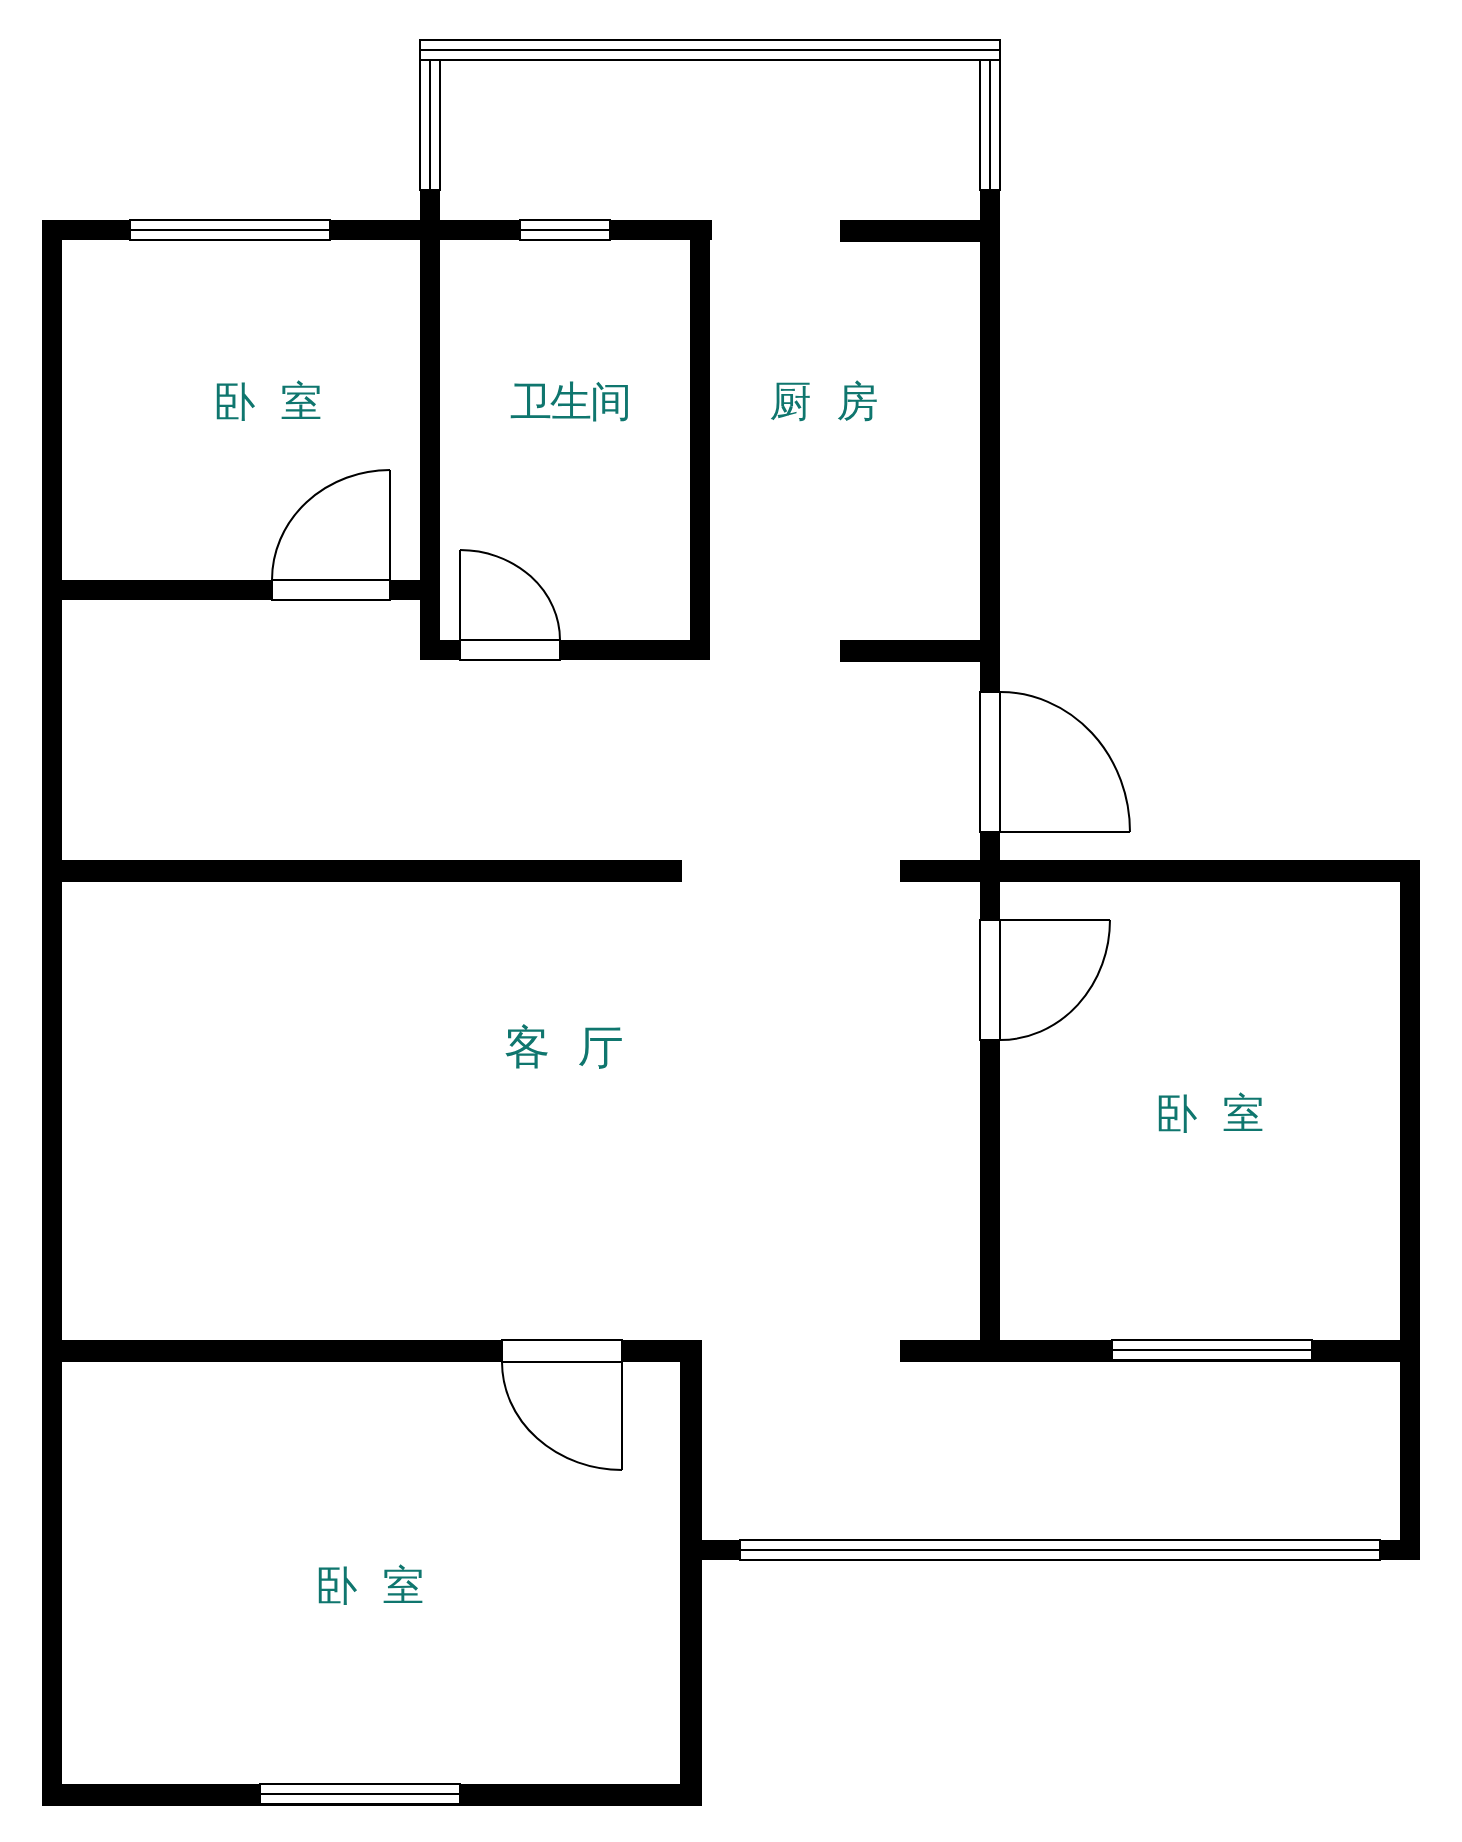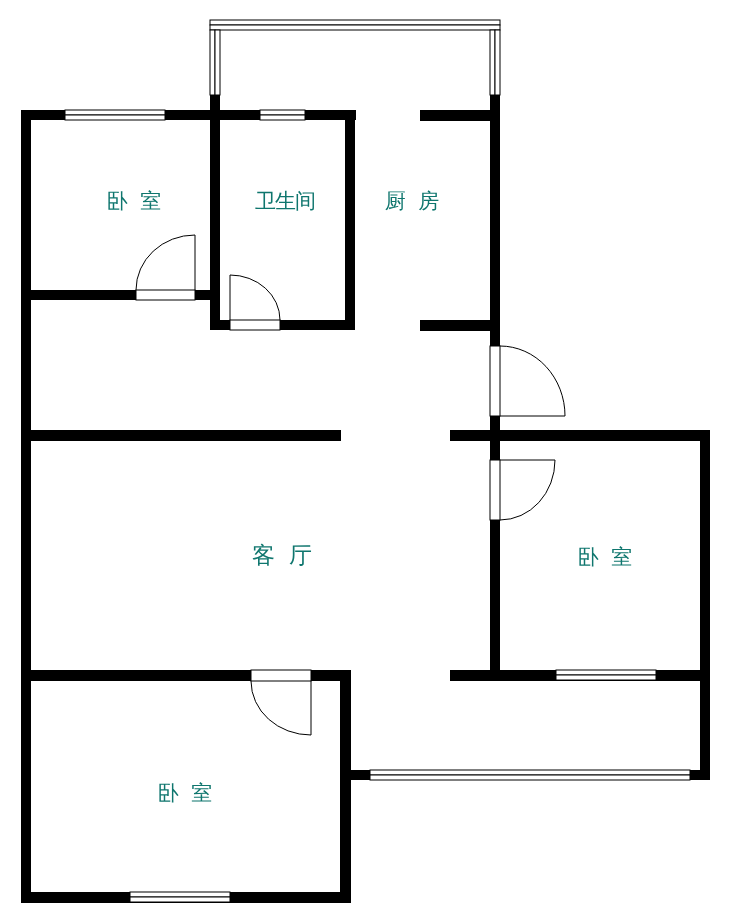--- a/index.html
+++ b/index.html
@@ -123,15 +123,15 @@
   <g>
     <rect class="door-gap" x="251" y="670" width="60" height="11"></rect>
     <line class="door-leaf" x1="311" y1="681" x2="311" y2="735"></line>
     <path class="door-leaf" d="M251 681 A60 54 0 0 0 311 735"></path>
   </g>
 </svg>
 
 <div class="room-label" style="left:134px; top:201px;">卧 室</div>
 <div class="room-label" style="left:285px; top:201px; letter-spacing:-1px;">卫生间</div>
 <div class="room-label" style="left:412px; top:201px;">厨 房</div>
-<div class="room-label" style="left:282px; top:555px; font-size:23px;">客 厅</div>
+<div class="room-label" style="left:282px; top:524px; font-size:23px;">客 厅</div>
 <div class="room-label" style="left:605px; top:557px;">卧 室</div>
 <div class="room-label" style="left:185px; top:793px;">卧 室</div>
 
 </body></html>

